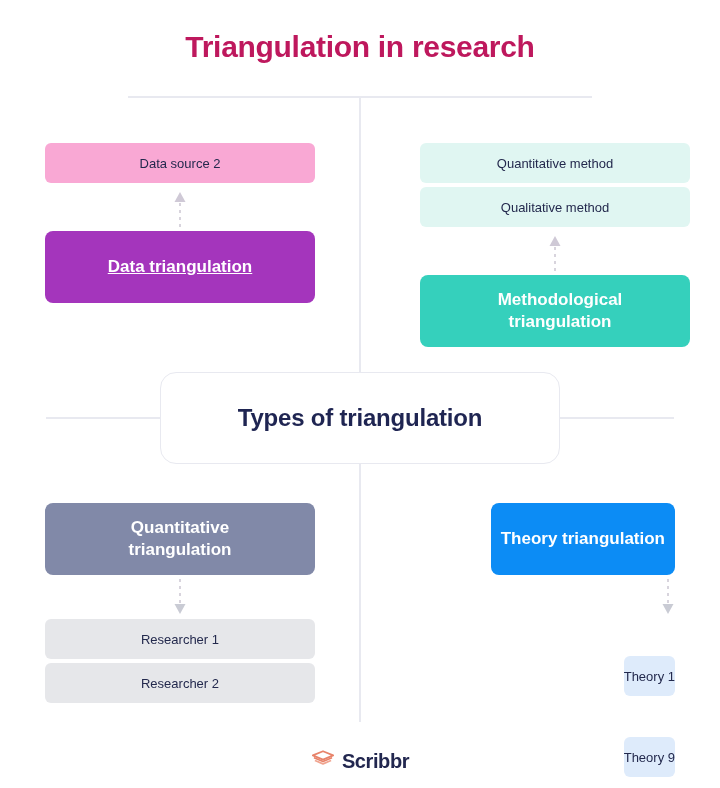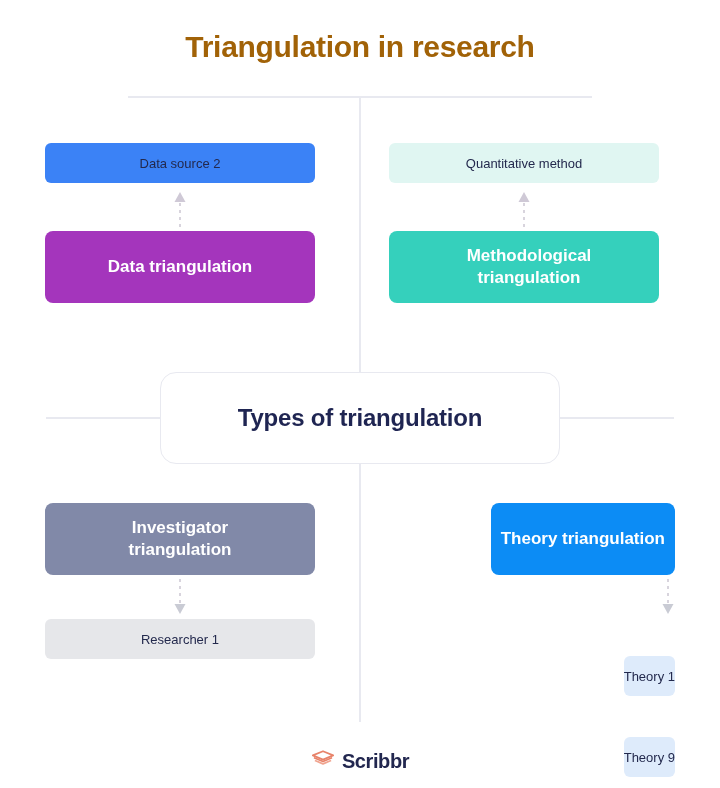--- a/index.html
+++ b/index.html
@@ -22,21 +22,21 @@
 
   
   .title {
     position: absolute;
     top: 30px;
     left: 0;
     width: 720px;
     text-align: center;
     font-size: 30px;
     font-weight: bold;
-    color: #a16207;
+    color: #be185d;
     letter-spacing: -0.3px;
   }
 
   
   .rule {
     position: absolute;
     background: #e8e9f0;
   }
   .rule-h {
     height: 2px;
@@ -50,56 +50,56 @@
   .rule-mid-right { left: 558px; top: 417px; width: 116px; }
 
   
   .quad {
     position: absolute;
     width: 270px;
     display: flex;
     flex-direction: column;
   }
   .quad-tl { left: 45px;  top: 143px; }
-  .quad-tr { left: 389px; top: 143px; }
+  .quad-tr { left: 420px; top: 143px; }
   .quad-bl { left: 45px;  top: 503px; }
   .quad-br { left: 405px; top: 503px; align-items: flex-end; }
 
   
   .item {
     height: 40px;
     border-radius: 6px;
     display: flex;
     align-items: center;
     justify-content: center;
     font-size: 13px;
     color: #23294d;
     margin-bottom: 4px;
   }
-  .item-pink  { background: #3b82f6; }
+  .item-pink  { background: #f9a8d4; }
   .item-mint  { background: #e0f6f2; }
   .item-gray  { background: #e6e7ea; }
   .item-blue  { background: #deebfb; margin-top: 37px; }
 
   
   .headline {
     height: 72px;
     border-radius: 8px;
     display: flex;
     align-items: center;
     justify-content: center;
     text-align: center;
     font-size: 17px;
     font-weight: bold;
     color: #ffffff;
     line-height: 1.28;
     padding: 0 10px;
     box-sizing: border-box;
   }
-  .hl-purple { background: #a435bc; }
+  .hl-purple { background: #a435bc; text-decoration: underline; }
   .hl-teal   { background: #35d0bc; padding-left: 20px; }
   .hl-slate  { background: #8189a8; }
   .hl-blue   { background: #0c8cf5; }
 
   
   .arrow {
     height: 44px;
     display: flex;
     align-items: center;
     justify-content: center;
@@ -163,50 +163,52 @@
       <svg width="14" height="40" viewBox="0 0 14 40" aria-hidden="true">
         <line x1="7" y1="38" x2="7" y2="13" stroke="#d8d4dd" stroke-width="2" stroke-dasharray="3 4"></line>
         <polygon points="7,3 12.5,13 1.5,13" fill="#cfc9d6"></polygon>
       </svg>
     </div>
     <div class="headline hl-purple">Data triangulation</div>
   </div>
 
   <div class="quad quad-tr">
     <div class="item item-mint">Quantitative method</div>
+    <div class="item item-mint">Qualitative method</div>
     <div class="arrow">
       <svg width="14" height="40" viewBox="0 0 14 40" aria-hidden="true">
         <line x1="7" y1="38" x2="7" y2="13" stroke="#d8d4dd" stroke-width="2" stroke-dasharray="3 4"></line>
         <polygon points="7,3 12.5,13 1.5,13" fill="#cfc9d6"></polygon>
       </svg>
     </div>
     <div class="headline hl-teal">
       <span>
         <span>Methodological</span><br>
         <span>triangulation</span>
       </span>
     </div>
   </div>
 
   <div class="center-box">Types of triangulation</div>
 
   <div class="quad quad-bl">
     <div class="headline hl-slate">
       <span>
-        <span>Investigator</span><br>
+        <span>Quantitative</span><br>
         <span>triangulation</span>
       </span>
     </div>
     <div class="arrow">
       <svg width="14" height="40" viewBox="0 0 14 40" aria-hidden="true">
         <line x1="7" y1="2" x2="7" y2="27" stroke="#d8d4dd" stroke-width="2" stroke-dasharray="3 4"></line>
         <polygon points="7,37 12.5,27 1.5,27" fill="#c9cbd4"></polygon>
       </svg>
     </div>
     <div class="item item-gray">Researcher 1</div>
+    <div class="item item-gray">Researcher 2</div>
   </div>
 
   <div class="quad quad-br">
     <div class="headline hl-blue">Theory triangulation</div>
     <div class="arrow">
       <svg width="14" height="40" viewBox="0 0 14 40" aria-hidden="true">
         <line x1="7" y1="2" x2="7" y2="27" stroke="#d8d4dd" stroke-width="2" stroke-dasharray="3 4"></line>
         <polygon points="7,37 12.5,27 1.5,27" fill="#c9cbd4"></polygon>
       </svg>
     </div>

